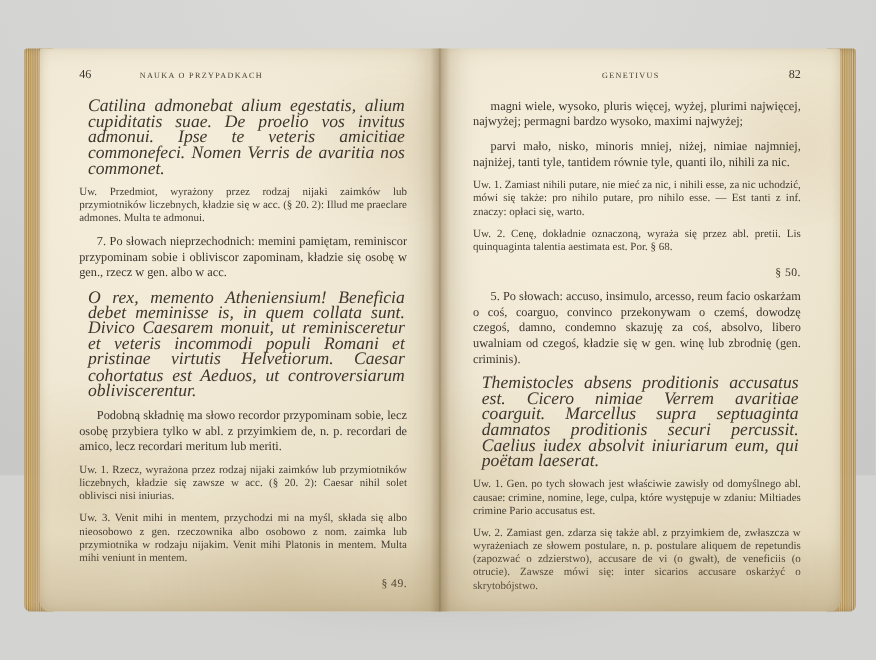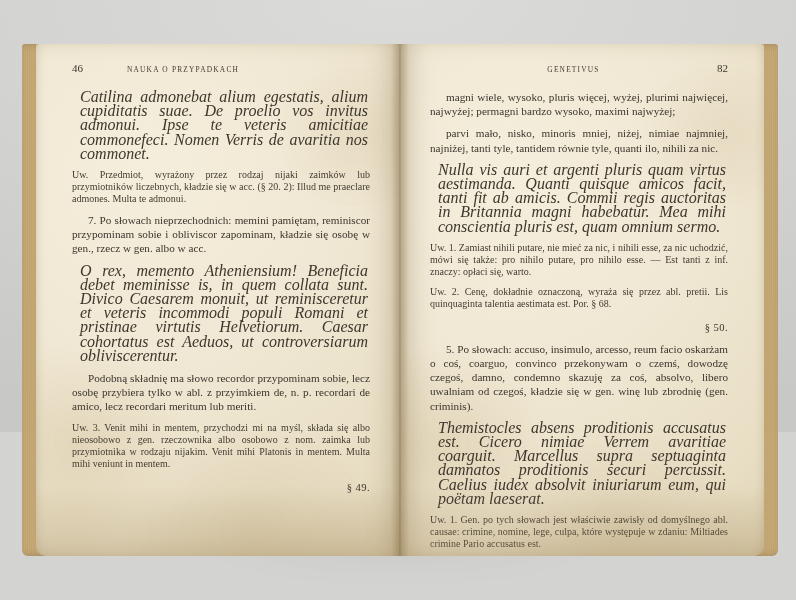--- a/index.html
+++ b/index.html
@@ -147,37 +147,37 @@
           <div class="runhead">
             <span class="folio">46</span>
             <span class="runtitle">NAUKA O PRZYPADKACH</span>
           </div>
 
           <p class="latin">Catilina admonebat alium egestatis, alium cupiditatis suae. De proelio vos invitus admonui. Ipse te veteris amicitiae commonefeci. Nomen Verris de avaritia nos commonet.</p>
           <p class="note">Uw. Przedmiot, wyrażony przez rodzaj nijaki zaimków lub przymiotników liczebnych, kładzie się w acc. (§ 20. 2): Illud me praeclare admones. Multa te admonui.</p>
           <p class="body indent">7. Po słowach nieprzechodnich: memini pamiętam, reminiscor przypominam sobie i obliviscor zapominam, kładzie się osobę w gen., rzecz w gen. albo w acc.</p>
           <p class="latin">O rex, memento Atheniensium! Beneficia debet meminisse is, in quem collata sunt. Divico Caesarem monuit, ut reminisceretur et veteris incommodi populi Romani et pristinae virtutis Helvetiorum. Caesar cohortatus est Aeduos, ut controversiarum obliviscerentur.</p>
           <p class="body indent">Podobną składnię ma słowo recordor przypominam sobie, lecz osobę przybiera tylko w abl. z przyimkiem de, n. p. recordari de amico, lecz recordari meritum lub meriti.</p>
+          <p class="note">Uw. 1. Rzecz, wyrażona przez rodzaj nijaki zaimków lub przymiotników liczebnych, kładzie się zawsze w acc. (§ 20. 2): Caesar nihil solet oblivisci nisi iniurias.</p>
           <p class="note">Uw. 3. Venit mihi in mentem, przychodzi mi na myśl, składa się albo nieosobowo z gen. rzeczownika albo osobowo z nom. zaimka lub przymiotnika w rodzaju nijakim. Venit mihi Platonis in mentem. Multa mihi veniunt in mentem.</p>
           <p class="sect">§ 49.</p>
 
         </div>
       </div>
 
       <div class="page right">
         <div class="textblock">
 
           <div class="runhead">
             <span class="runtitle">GENETIVUS</span>
             <span class="folio">82</span>
           </div>
 
           <p class="body indent">magni wiele, wysoko, pluris więcej, wyżej, plurimi najwięcej, najwyżej; permagni bardzo wysoko, maximi najwyżej;</p>
           <p class="body indent">parvi mało, nisko, minoris mniej, niżej, nimiae najmniej, najniżej, tanti tyle, tantidem równie tyle, quanti ilo, nihili za nic.</p>
-          <p class="latin">Nulla vis auri et argenti pluris quam virtus aestimanda. Quanti quisque amicos facit, tanti fit ab amicis. Commii regis auctoritas in Britannia magni habebatur. Mea mihi conscientia pluris est, quam omnium sermo.</p>
           <p class="note">Uw. 1. Zamiast nihili putare, nie mieć za nic, i nihili esse, za nic uchodzić, mówi się także: pro nihilo putare, pro nihilo esse. — Est tanti z inf. znaczy: opłaci się, warto.</p>
           <p class="note">Uw. 2. Cenę, dokładnie oznaczoną, wyraża się przez abl. pretii. Lis quinquaginta talentia aestimata est. Por. § 68.</p>
           <p class="sect">§ 50.</p>
           <p class="body indent">5. Po słowach: accuso, insimulo, arcesso, reum facio oskarżam o coś, coarguo, convinco przekonywam o czemś, dowodzę czegoś, damno, condemno skazuję za coś, absolvo, libero uwalniam od czegoś, kładzie się w gen. winę lub zbrodnię (gen. criminis).</p>
           <p class="latin">Themistocles absens proditionis accusatus est. Cicero nimiae Verrem avaritiae coarguit. Marcellus supra septuaginta damnatos proditionis securi percussit. Caelius iudex absolvit iniuriarum eum, qui poëtam laeserat.</p>
           <p class="note">Uw. 1. Gen. po tych słowach jest właściwie zawisły od domyślnego abl. causae: crimine, nomine, lege, culpa, które występuje w zdaniu: Miltiades crimine Pario accusatus est.</p>
           <p class="note">Uw. 2. Zamiast gen. zdarza się także abl. z przyimkiem de, zwłaszcza w wyrażeniach ze słowem postulare, n. p. postulare aliquem de repetundis (zapozwać o zdzierstwo), accusare de vi (o gwałt), de veneficiis (o otrucie). Zawsze mówi się: inter sicarios accusare oskarżyć o skrytobójstwo.</p>
 
         </div>
       </div>

